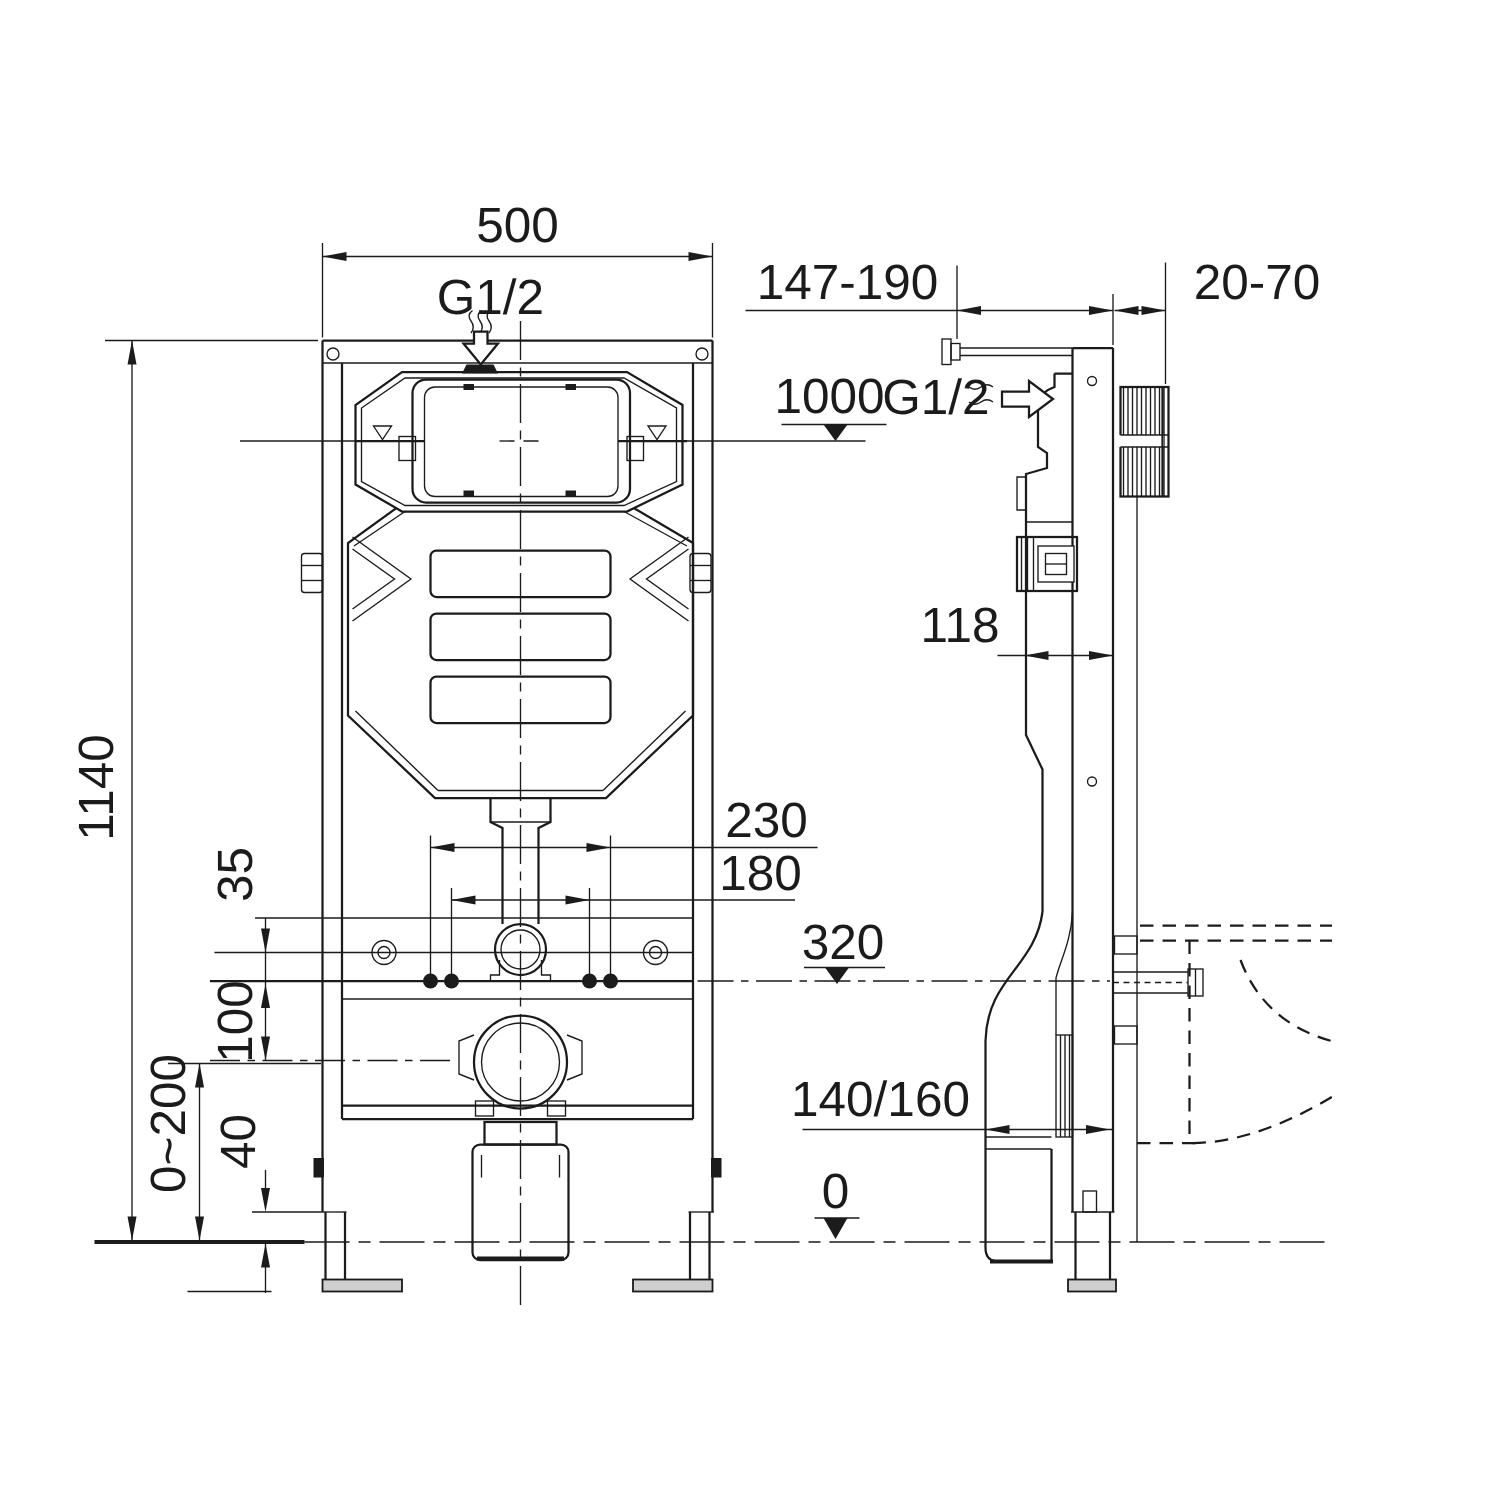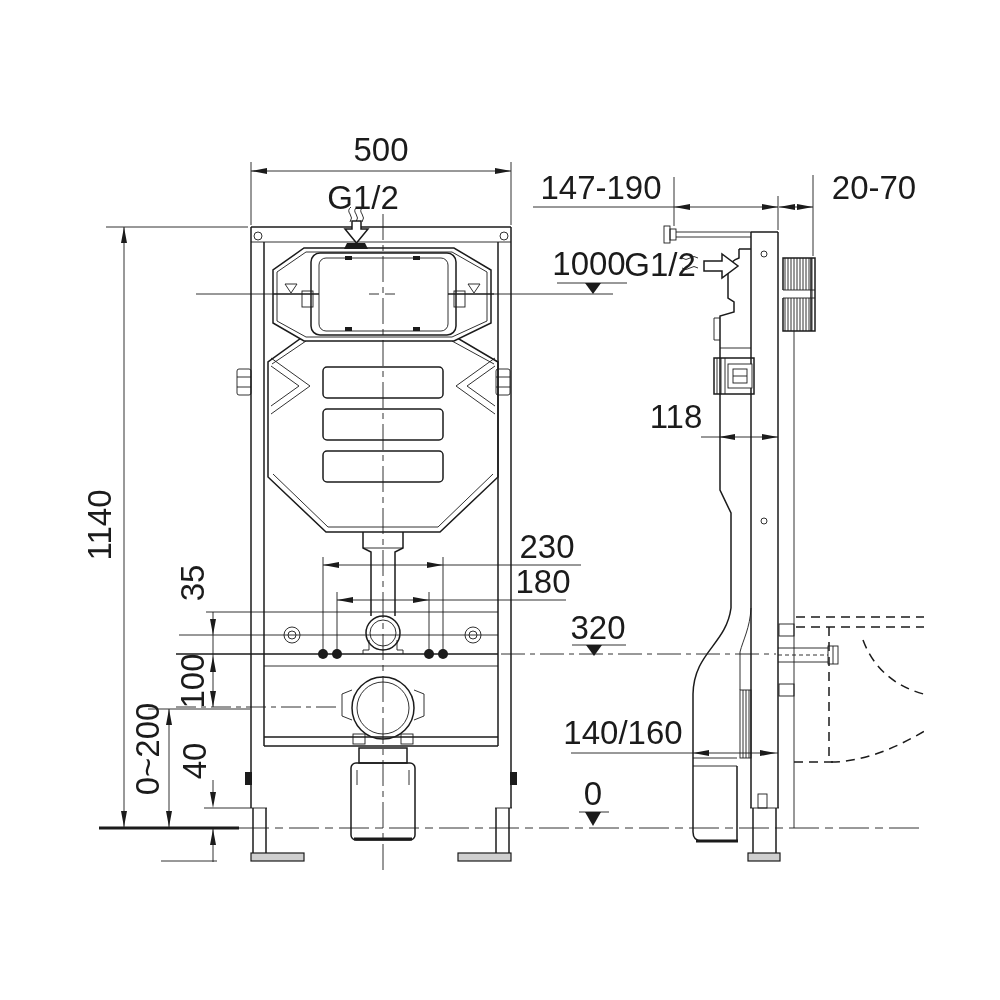--- a/index.html
+++ b/index.html
@@ -1,16 +1,16 @@
 <!DOCTYPE html>
 <html><head>
 <meta charset="utf-8">
 <style>
   html,body{margin:0;padding:0;background:#ffffff;}
-  .stage{width:888px;height:1000px;background:#ffffff;position:relative;overflow:hidden;padding-left:36px;}
+  .stage{width:888px;height:1000px;background:#ffffff;position:relative;overflow:hidden;}
   svg{display:block;}
   svg text{font-family:"Liberation Sans","DejaVu Sans",sans-serif;fill:#1b1b1b;}
   .dim{font-size:33px;}
   .ln{stroke:#1b1b1b;fill:none;stroke-width:1.5;}
   .thin{stroke:#1b1b1b;fill:none;stroke-width:0.9;}
   .thick{stroke:#1b1b1b;fill:none;stroke-width:2.8;}
   .fillb{fill:#1b1b1b;stroke:none;}
   .white{fill:#ffffff;}
   .dash{stroke-dasharray:9 6;}
   .cline{stroke-dasharray:26 5 6 5;}

